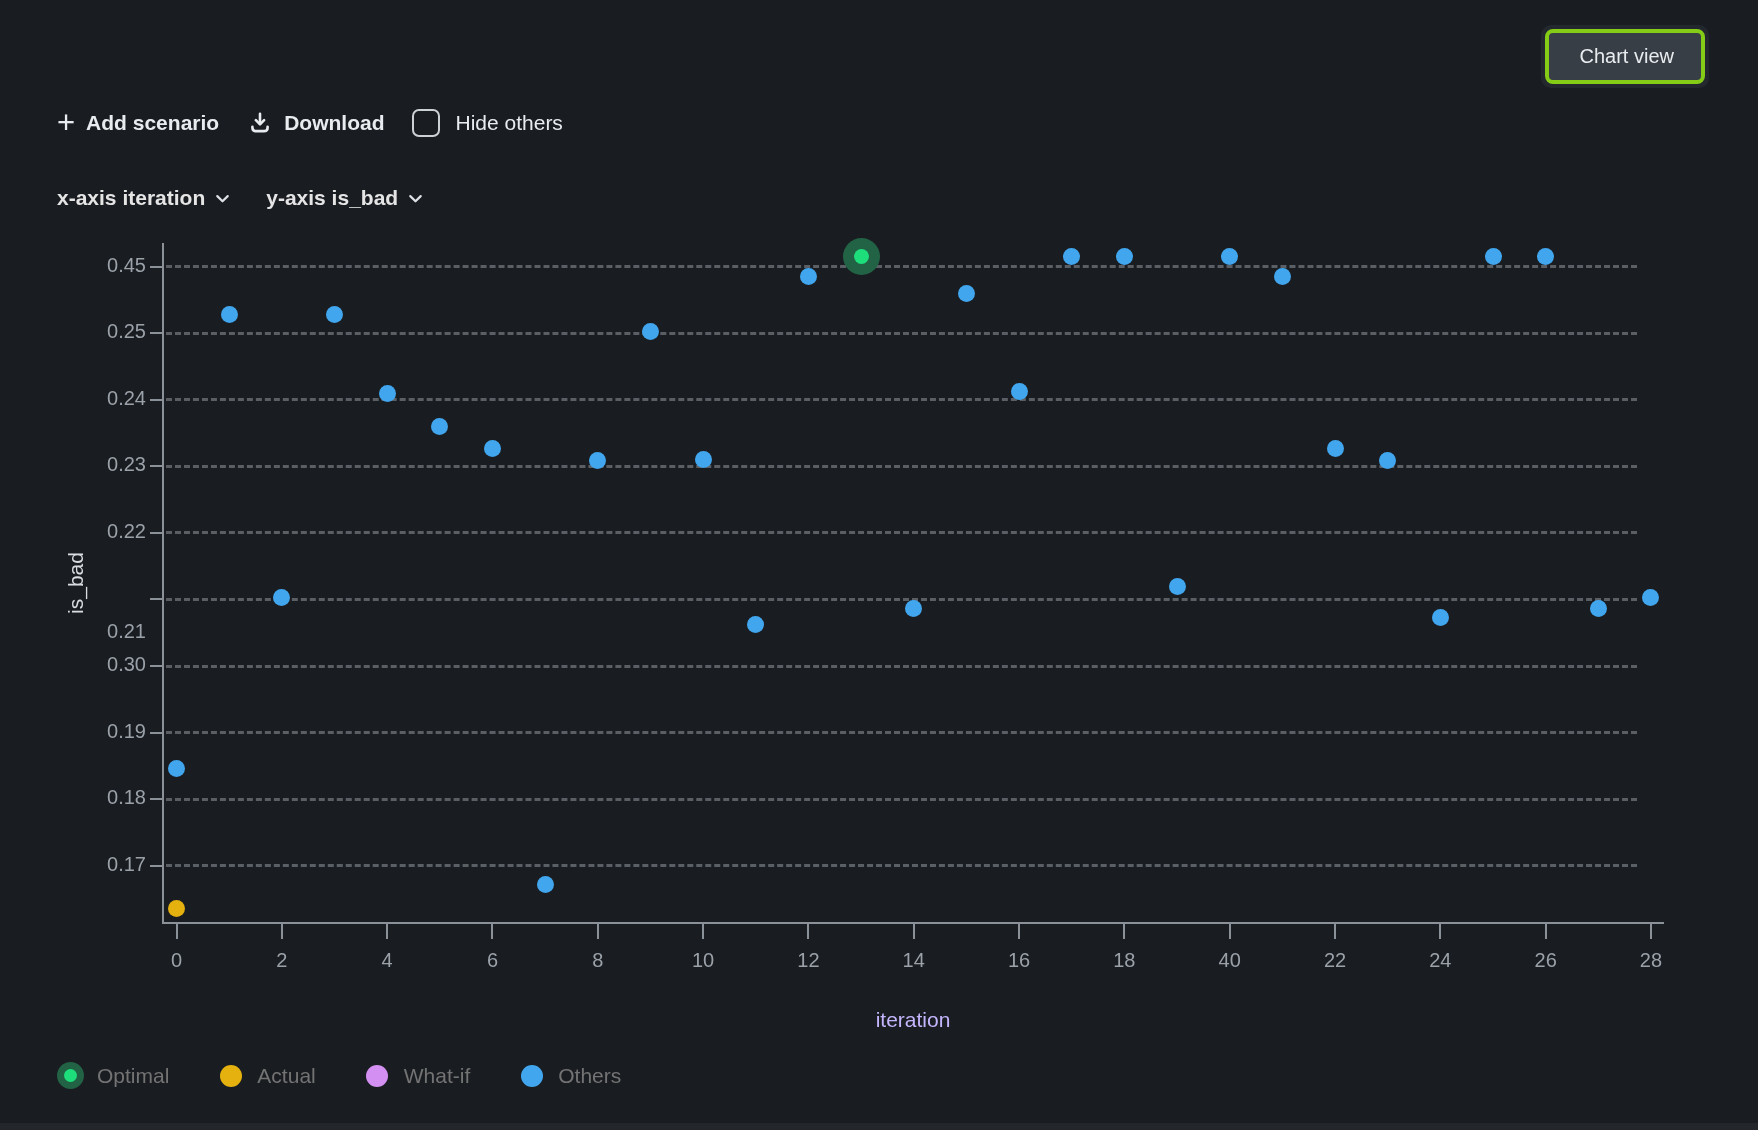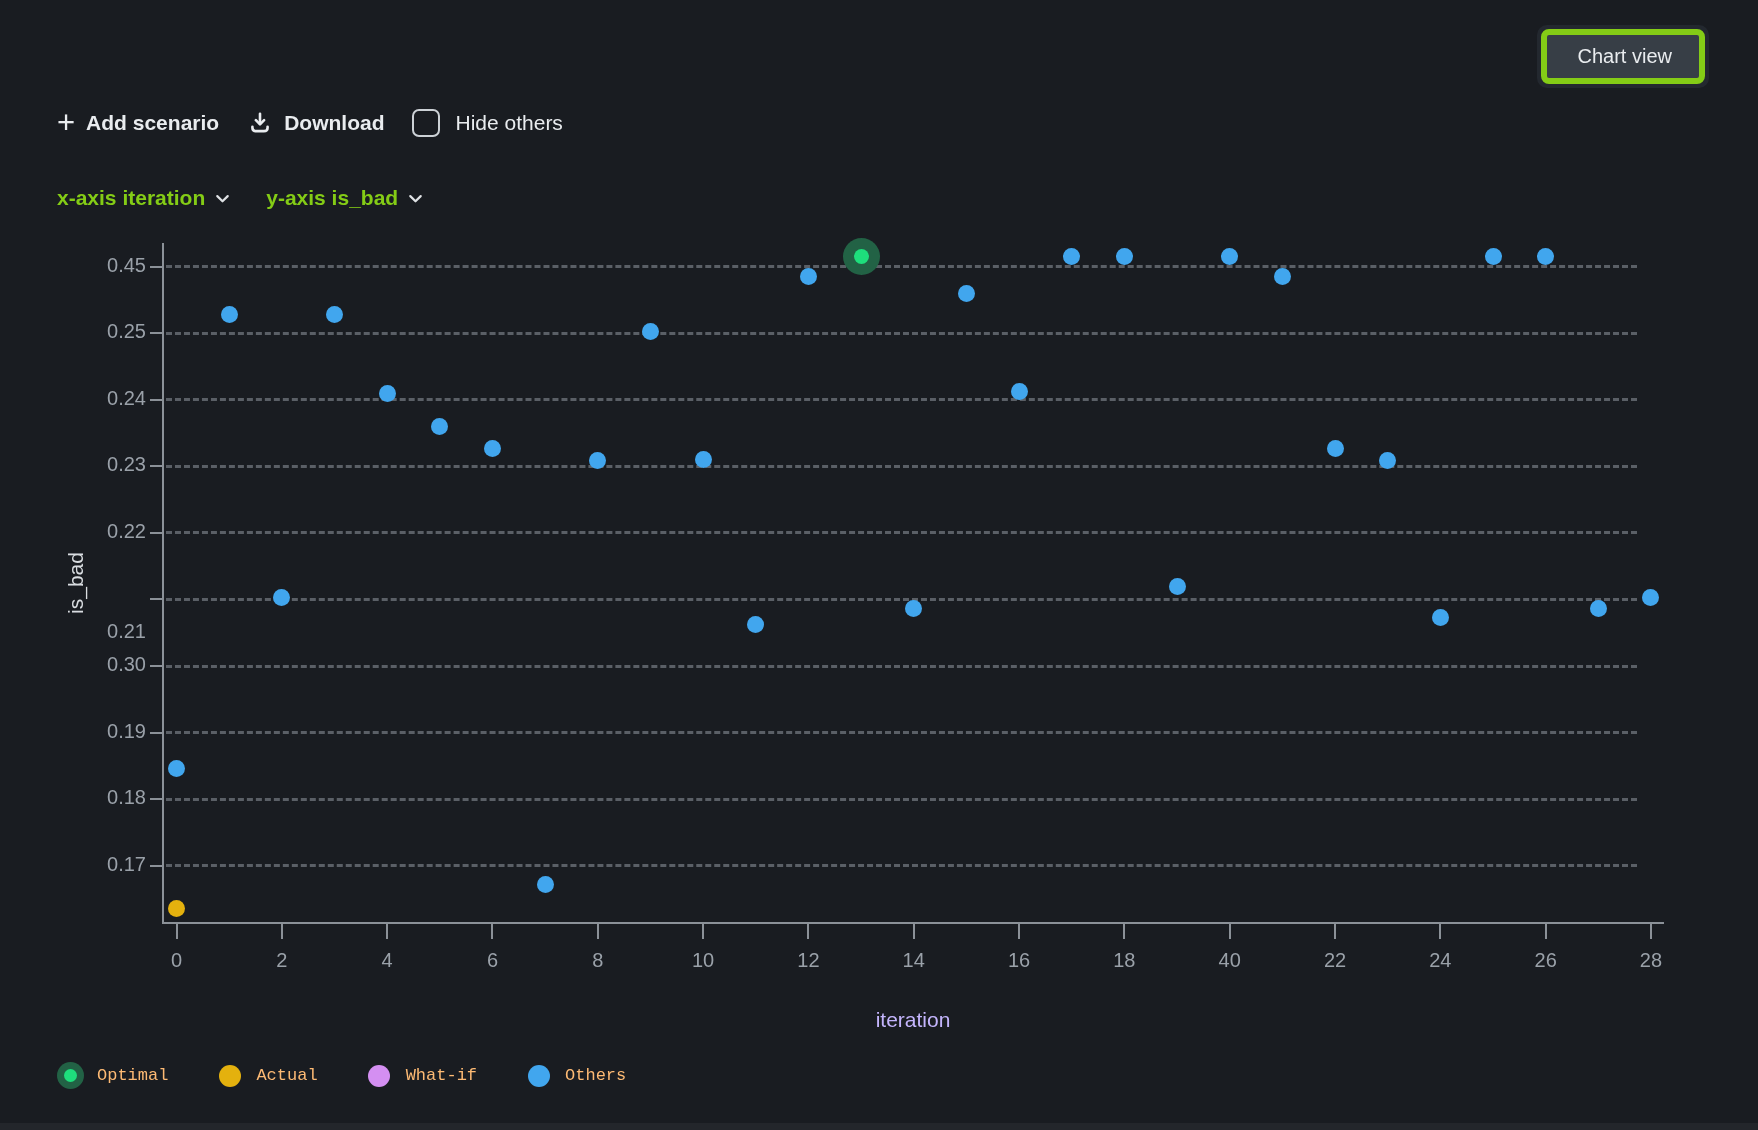--- a/index.html
+++ b/index.html
@@ -7,32 +7,32 @@
     width:1758px;height:1130px;position:relative;overflow:hidden;
     background:#191c21;color:#e9ecef;
     font-family:"Liberation Sans", sans-serif;
   }
   
   .view-toggle{position:absolute;top:25px;right:49px;height:63px;box-sizing:border-box;
     background:#23282f;border-radius:10px;padding:4px;display:flex;}
   .toggle-btn{border:1px solid transparent;background:transparent;color:#e9ecef;
     font-size:20px;font-weight:500;padding:0 27px;border-radius:8px;
     font-family:inherit;cursor:pointer;}
-  .toggle-btn.active{background:#373e46;border:6px solid #84cc16;padding-left:31px;}
+  .toggle-btn.active{background:#373e46;border:4px solid #84cc16;padding-left:31px;}
   
   .toolbar{position:absolute;left:57px;top:100px;height:46px;display:flex;align-items:center;gap:28px;}
   .tool-btn{display:flex;align-items:center;gap:11px;background:none;border:none;color:#e9ecef;
     font-family:inherit;font-size:21px;font-weight:700;cursor:pointer;padding:0;}
   .plus-glyph{font-size:31px;font-weight:400;line-height:24px;}
   .hide-others{display:flex;align-items:center;gap:15px;font-size:21px;cursor:pointer;}
   .checkbox{width:28px;height:28px;border:2.5px solid #ccd1d6;border-radius:7px;
     background:transparent;box-sizing:border-box;}
   
   .axis-selectors{position:absolute;left:57px;top:186px;display:flex;gap:34px;}
-  .axis-select{display:flex;align-items:center;gap:8px;background:none;border:none;color:#84cc16;
+  .axis-select{display:flex;align-items:center;gap:8px;background:none;border:none;color:#e5e5e5;
     font-family:inherit;font-size:21px;font-weight:700;cursor:pointer;padding:0;}
   
   #chart{position:absolute;left:0;top:0;width:1758px;height:1130px;}
   .gridline{position:absolute;height:0;border-top:3px dashed #70767d;opacity:.75;}
   .vaxis{position:absolute;width:2px;background:#8b9198;}
   .haxis{position:absolute;height:2px;background:#8b9198;}
   .ytick{position:absolute;width:12px;height:2px;background:#8b9198;}
   .xtick{position:absolute;width:2px;height:16px;background:#8b9198;}
   .ylabel{position:absolute;width:90px;text-align:right;font-size:20px;color:#9aa1a9;}
   .xlabel{position:absolute;width:60px;text-align:center;font-size:20px;color:#9aa1a9;}
@@ -42,21 +42,21 @@
   .y-title{position:absolute;left:76px;top:583px;transform:translate(-50%,-50%) rotate(-90deg);
     font-size:21px;color:#d9dde1;white-space:nowrap;}
   .x-title{position:absolute;left:763px;top:1008px;width:300px;text-align:center;
     font-size:21px;color:#c4b5fd;}
   
   .legend{position:absolute;left:57px;top:1062px;display:flex;align-items:center;gap:48px;}
   .legend-item{display:flex;align-items:center;gap:13px;cursor:pointer;}
   .lhalo{width:27px;height:27px;border-radius:50%;display:flex;align-items:center;justify-content:center;}
   .ldot{width:22px;height:22px;border-radius:50%;}
   .lhalo.has-halo .ldot{width:13px;height:13px;}
-  .llabel{font-size:17px;color:#fdba74;font-family:Liberation Mono, monospace;}
+  .llabel{font-size:21px;color:#737373;}
   .bottom-edge{position:absolute;left:0;bottom:0;width:100%;height:7px;background:#23262b;}
   svg{display:block;}
 </style>
 </head>
 <body>
 
 <div class="view-toggle">
   <button class="toggle-btn active">Chart view</button>
 </div>
 

